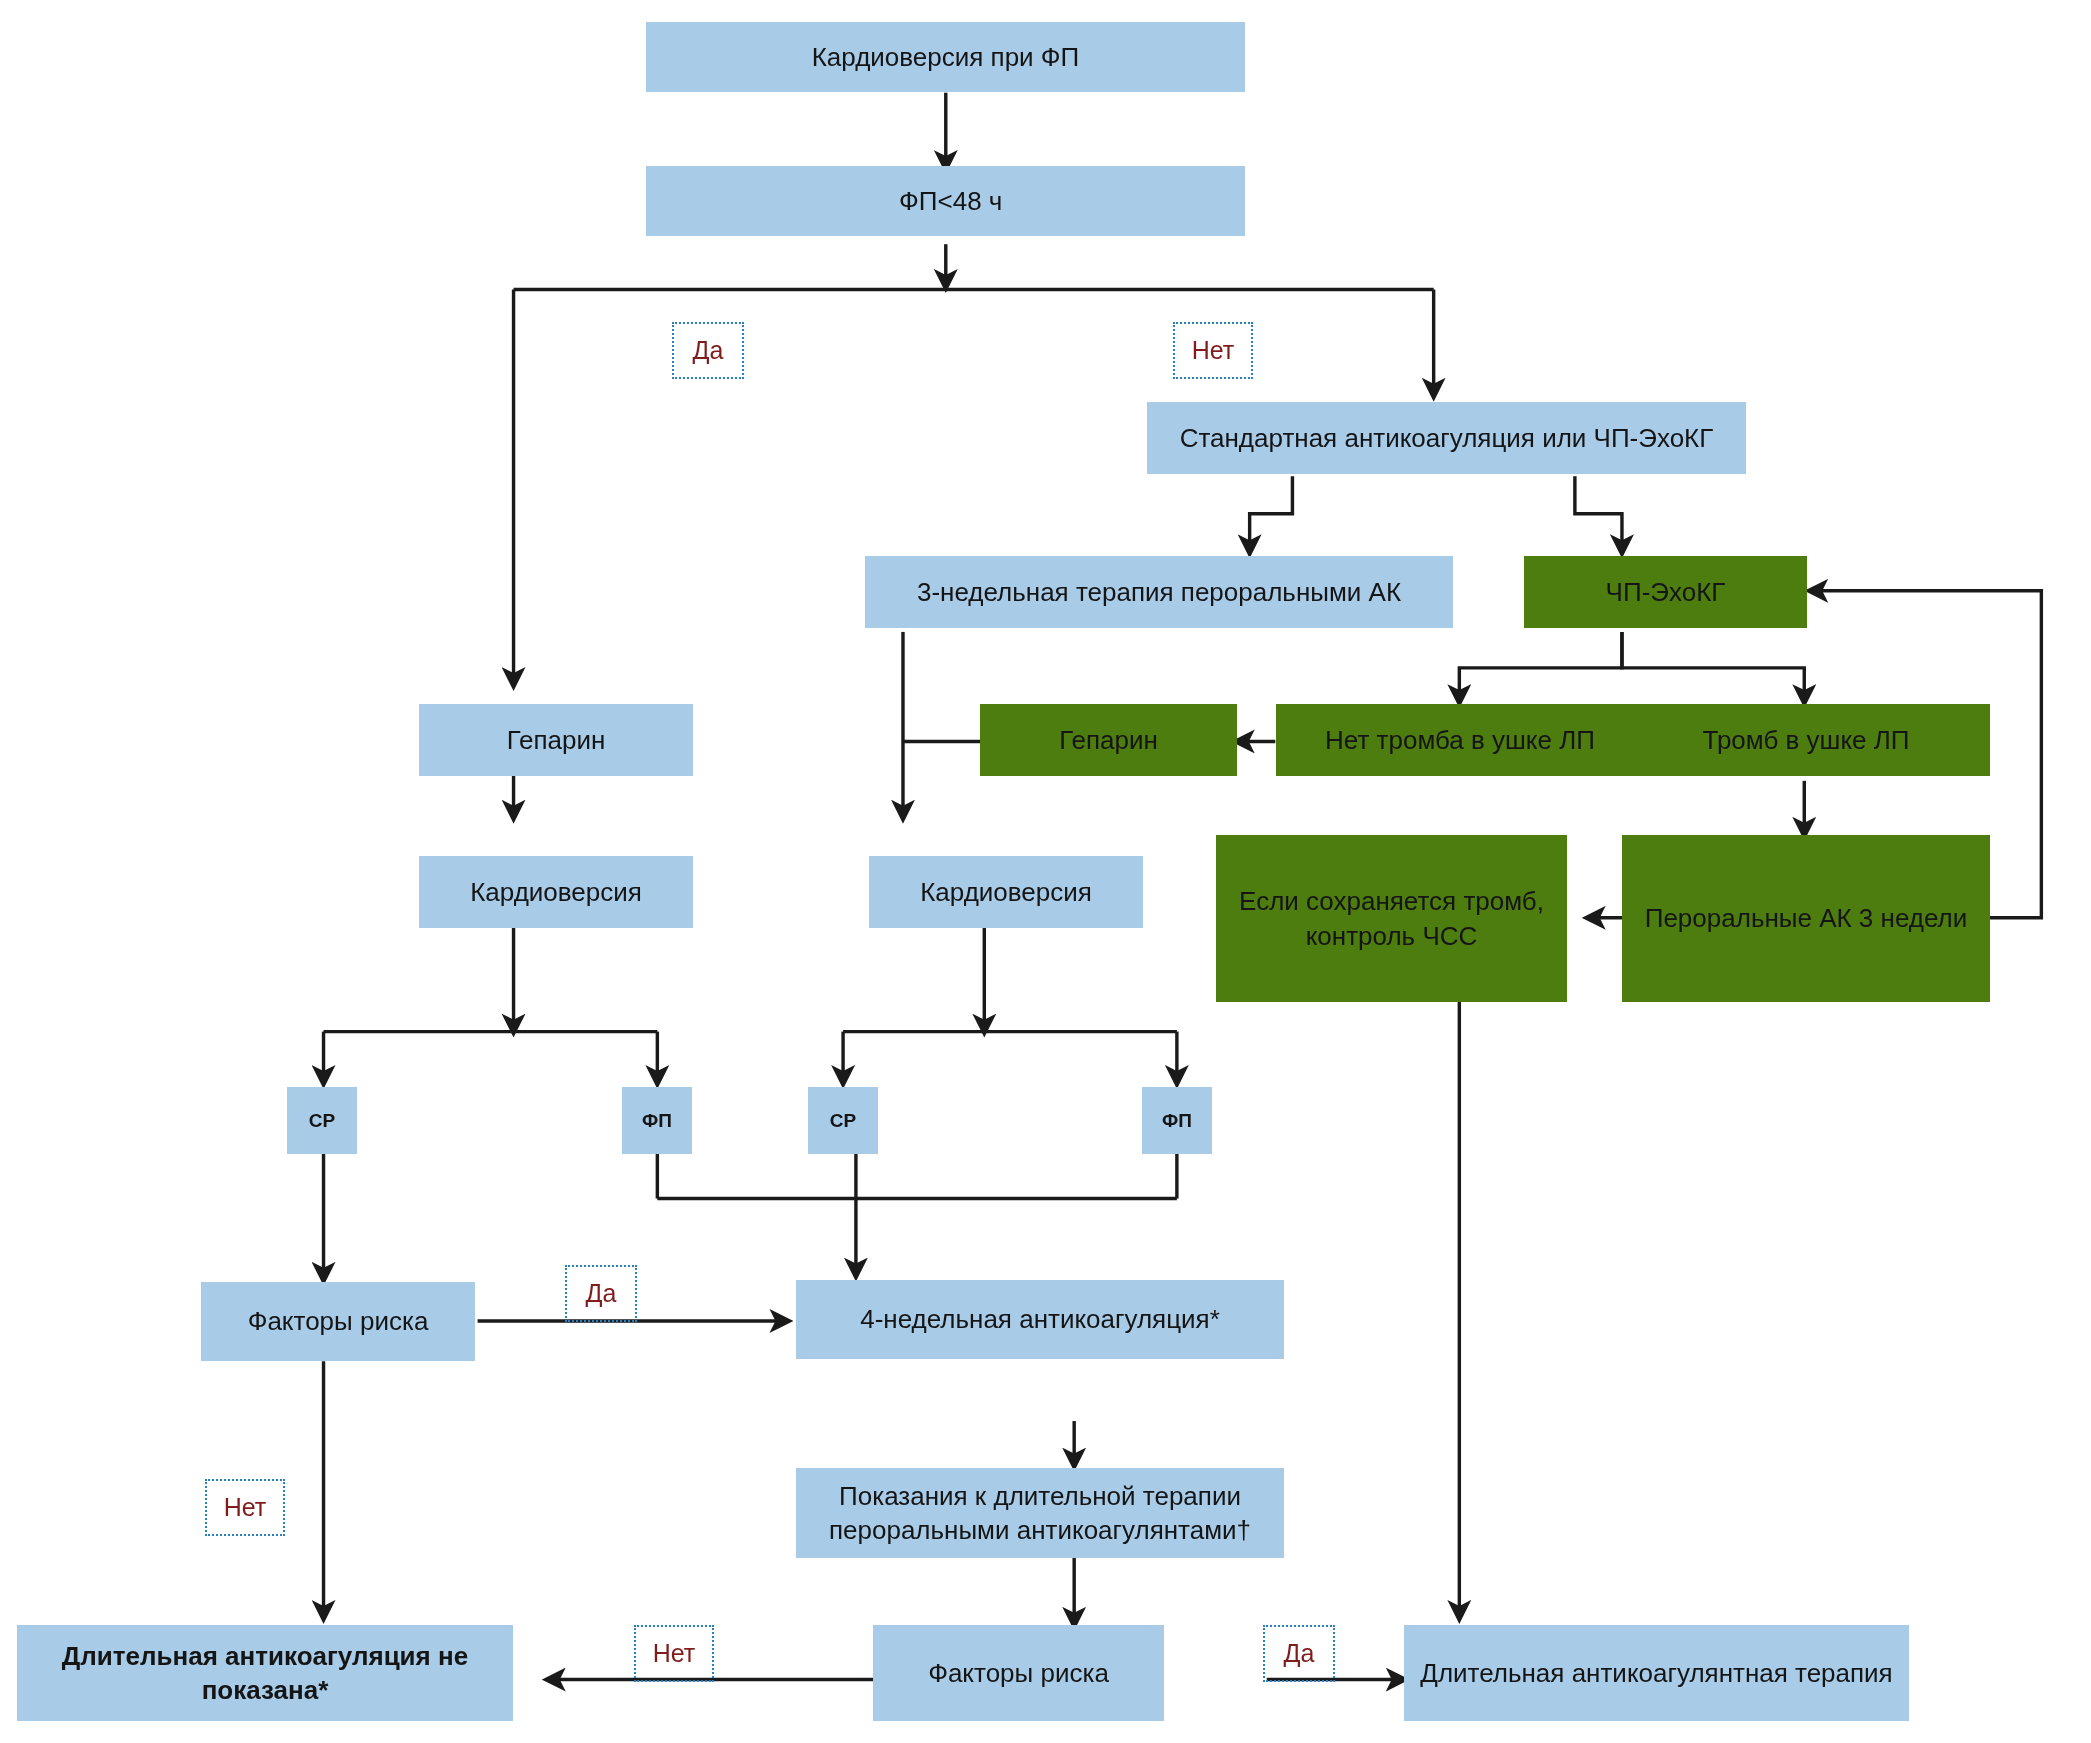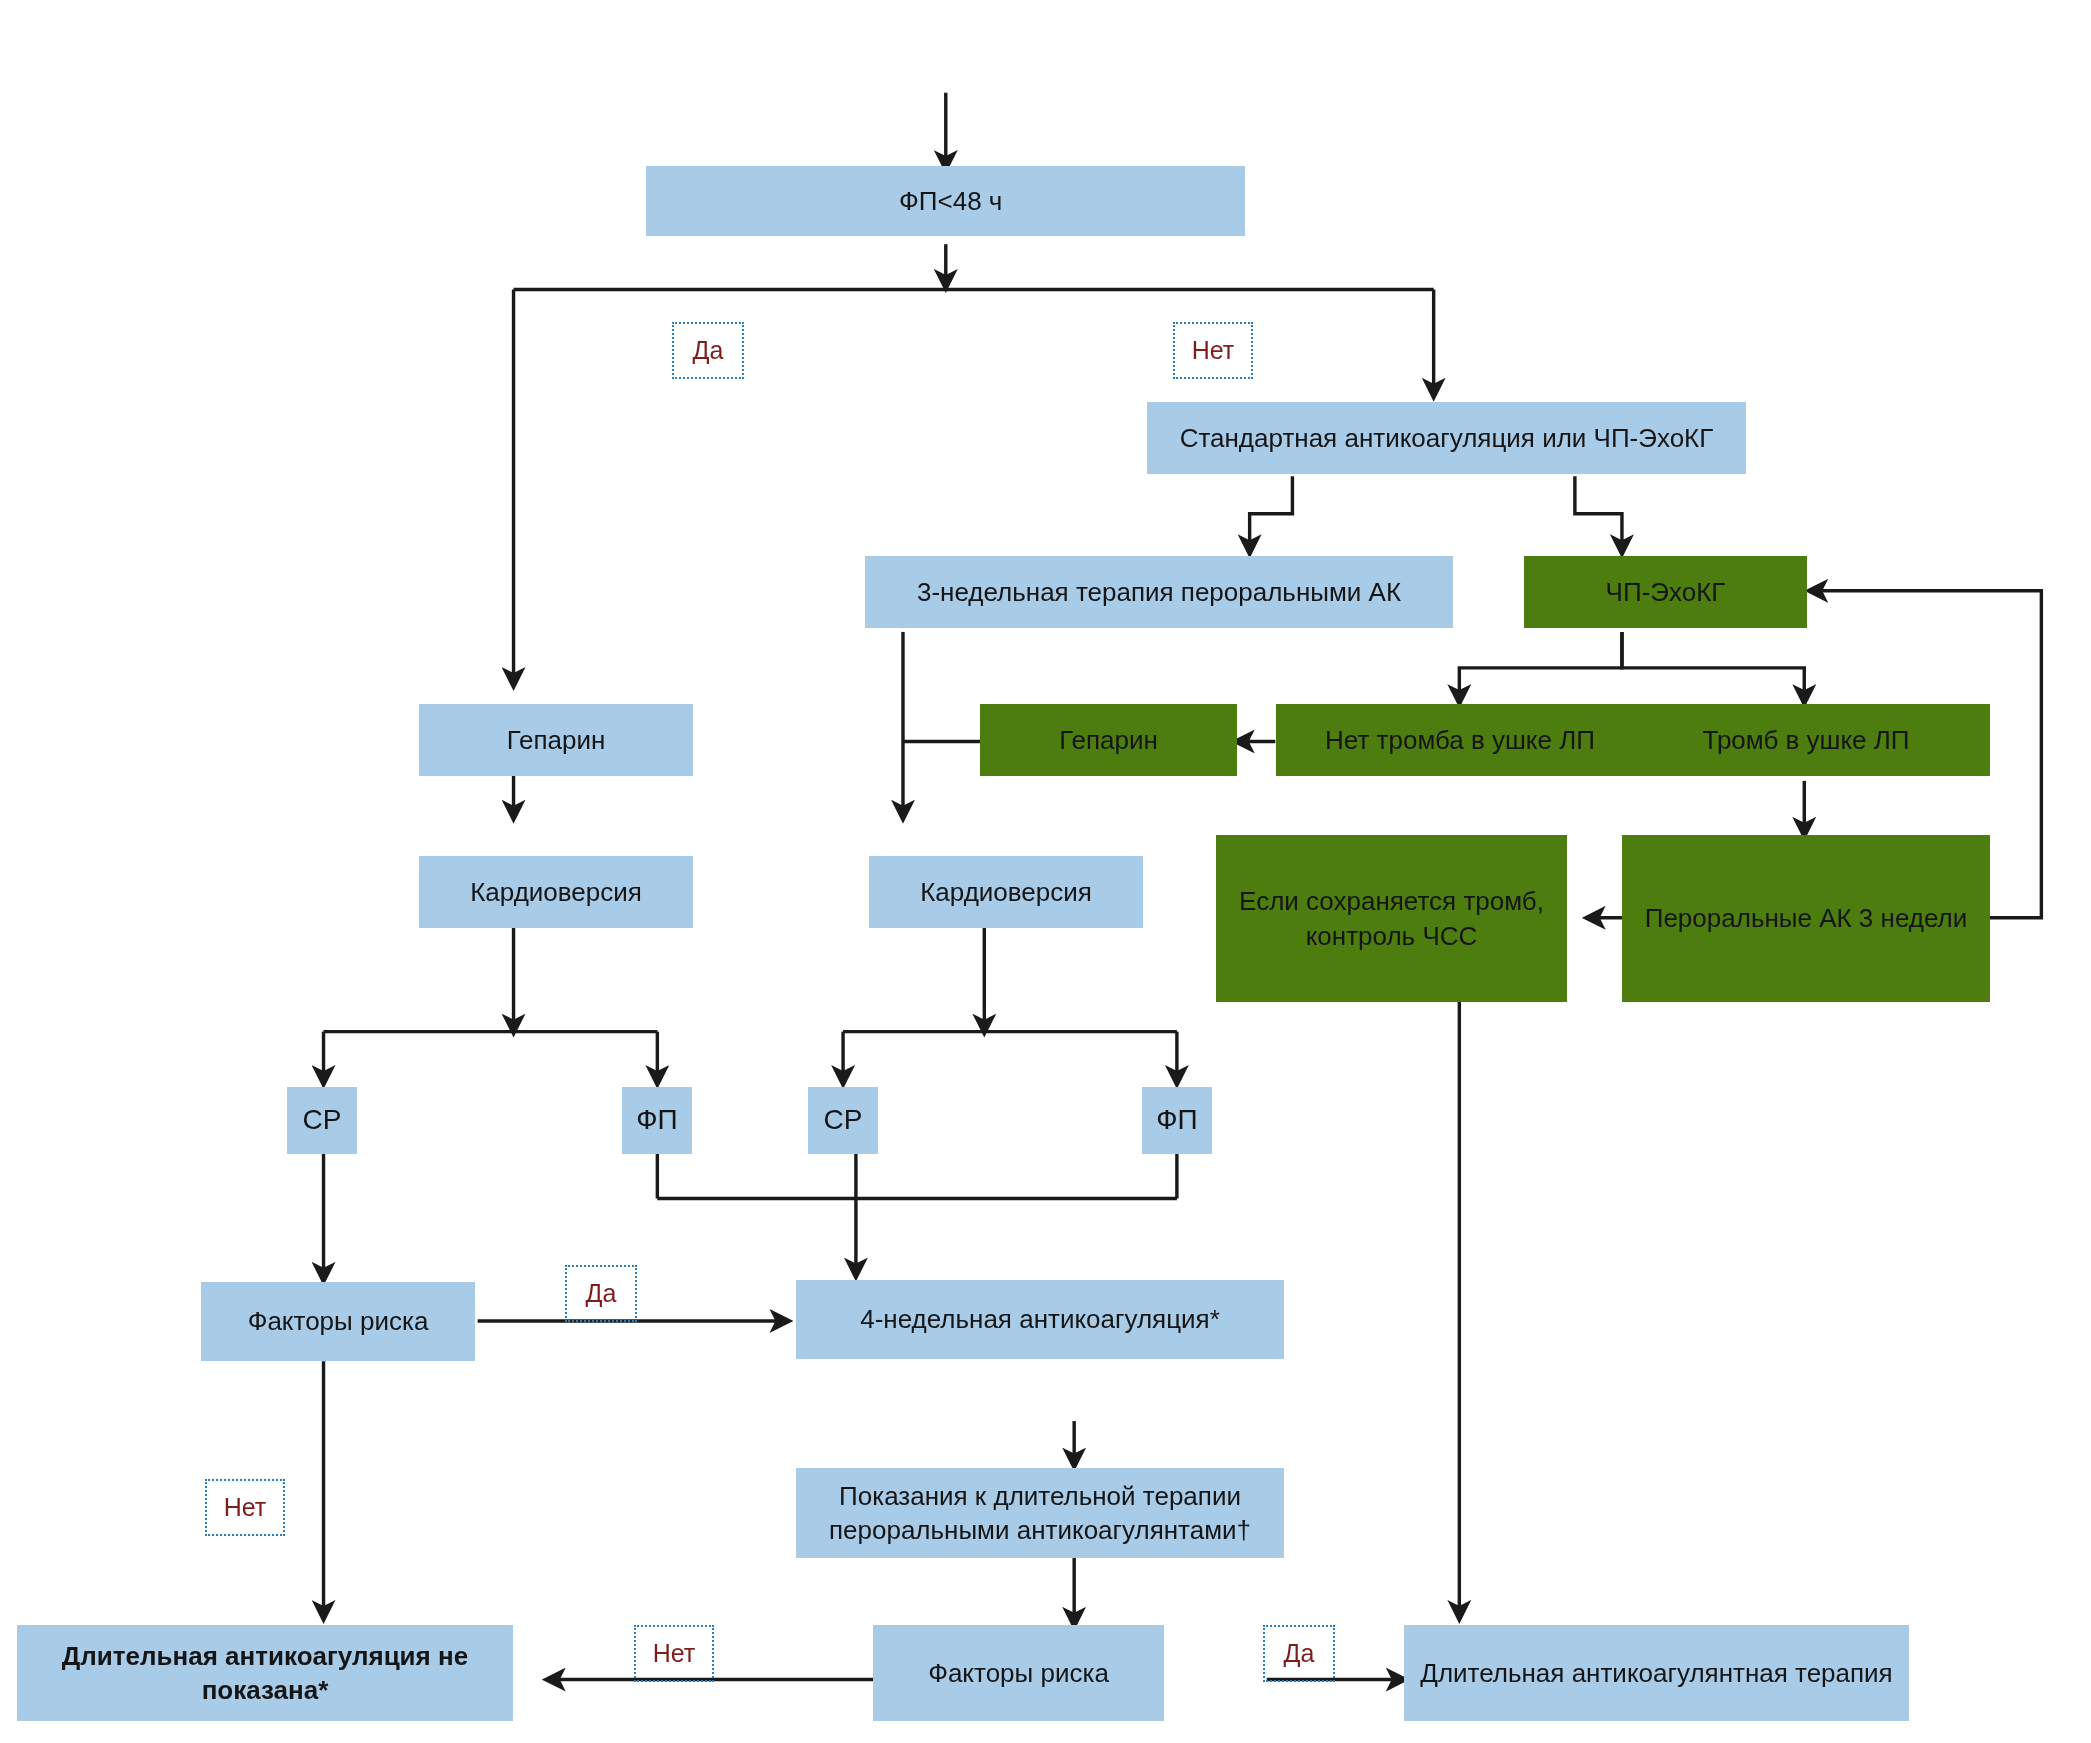--- a/index.html
+++ b/index.html
@@ -29,21 +29,21 @@
     align-items: center;
     justify-content: center;
     text-align: center;
     color: #151515;
     font-size: 26px;
     line-height: 1.32;
     padding: 3.4px 8.6px;
   }
   .node.light { background: #a8cbe8; }
   .node.dark  { background: #4d7c0f; }
-  .node.tiny  { font-size: 28px; padding: 1.7px; }
+  .node.tiny  { font-size: 19px; padding: 1.7px; font-weight: bold; }
   .edge-label {
     position: absolute;
     box-sizing: border-box;
     display: flex;
     align-items: center;
     justify-content: center;
     border: 2.6px dotted #2a7fc1;
     color: #7f1d1d;
     font-size: 25px;
     background: transparent;
@@ -133,20 +133,23 @@
     <g stroke="#1a1a1a" stroke-width="4" fill="none" marker-end="url(#ah)">
 
       <path d="M378,1205 L378,1265"></path>
       <path d="M768,1205 L768,1265"></path>
 
       <path d="M985,1205 L985,1265"></path>
       <path d="M1375,1205 L1375,1265"></path>
     </g>
   </svg>
 
+  <div class="node light" style="left:646px; top:22px; width:599px; height:70px;">
+    <span>Кардиоверсия при ФП</span>
+  </div>
 
   <div class="node light" style="left:646px; top:166px; width:599px; height:70px;padding-left:19px;">
     <span>ФП&lt;48 ч</span>
   </div>
 
   <div class="node light" style="left:1147px; top:402px; width:599px; height:72px;">
     <span>Стандартная антикоагуляция или ЧП-ЭхоКГ</span>
   </div>
 
   <div class="node light" style="left:865px; top:556px; width:588px; height:72px;">

